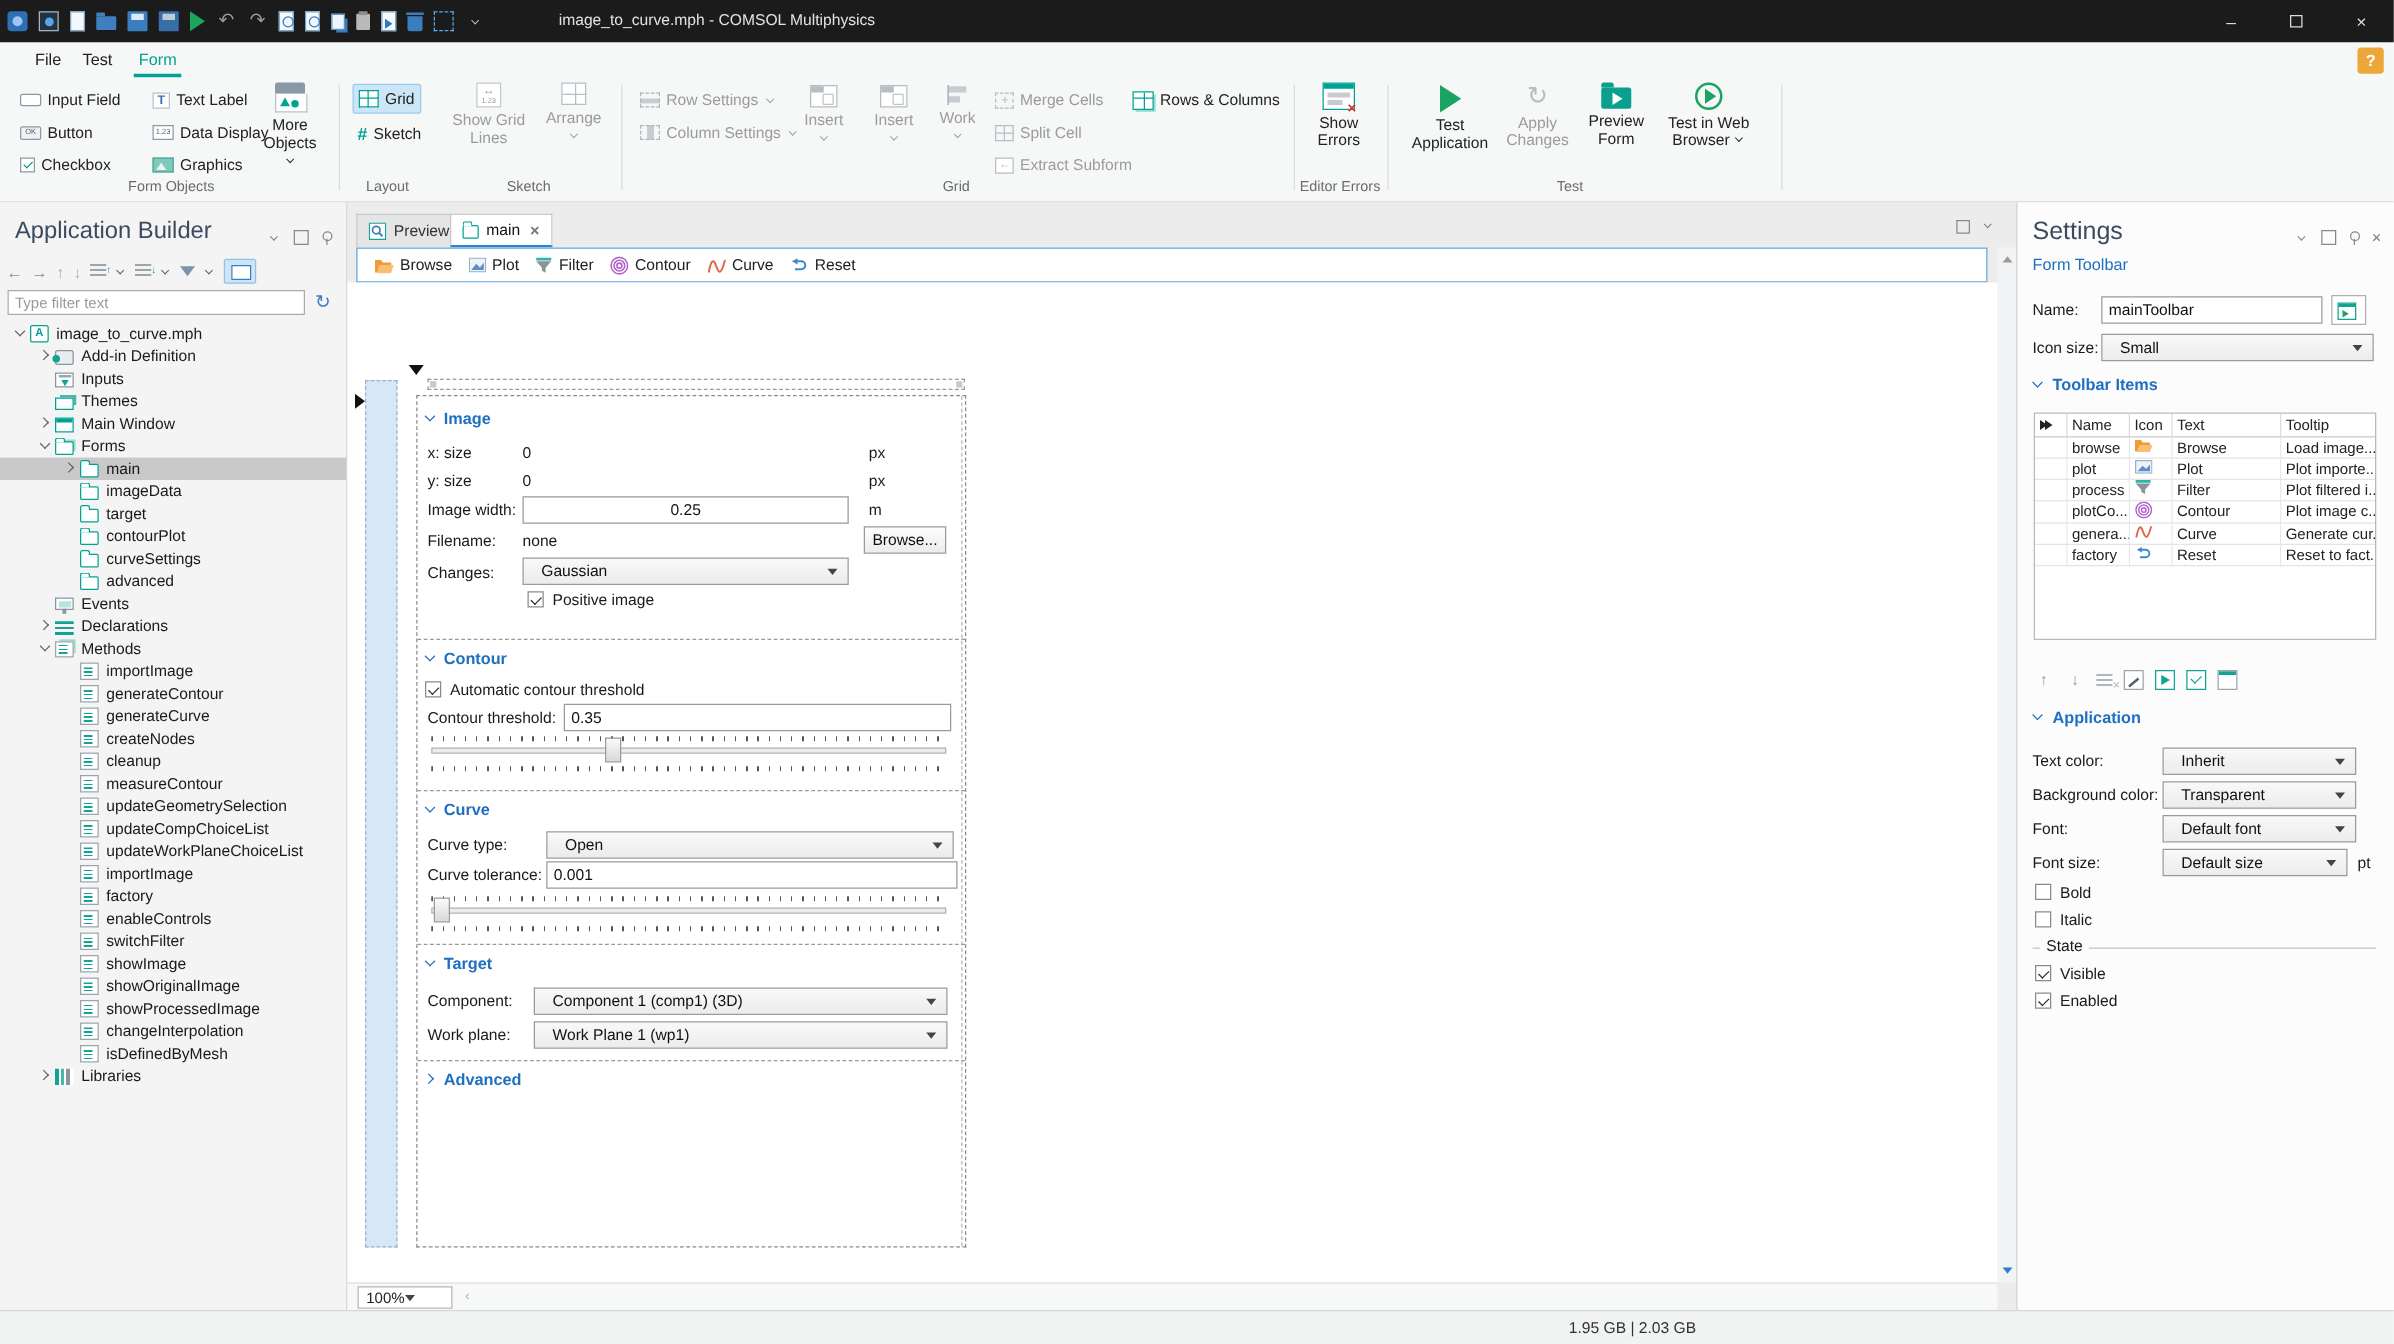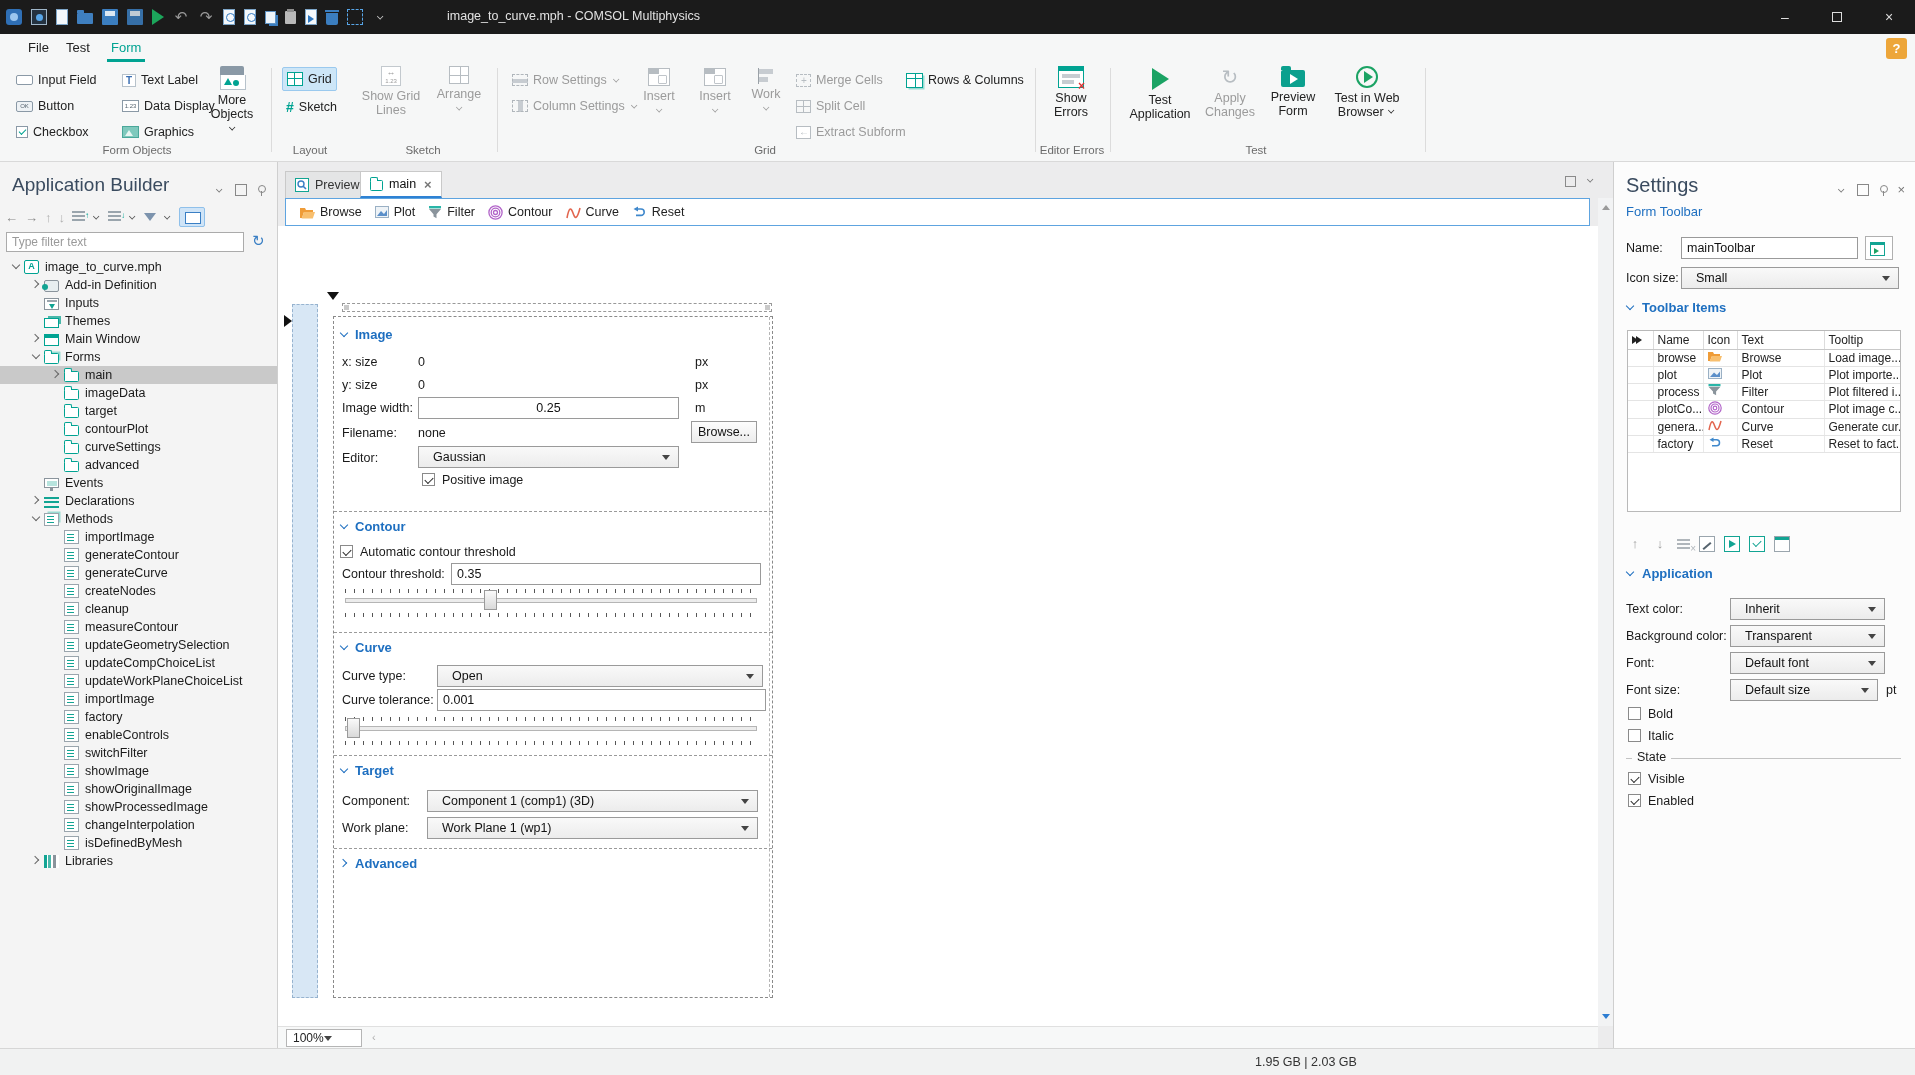--- a/index.html
+++ b/index.html
@@ -669,21 +669,21 @@
         <span class="fvalue" style="left:361px;top:36px">px</span>
         <span class="flabel" style="left:8px;top:59px">y: size</span>
         <span class="fvalue" style="left:84px;top:59px">0</span>
         <span class="fvalue" style="left:361px;top:59px">px</span>
         <span class="flabel" style="left:8px;top:82px">Image width:</span>
         <input class="finput" style="left: 84px; top: 80px; width: 261px; text-align: center;" value="0.25">
         <span class="fvalue" style="left:361px;top:82px">m</span>
         <span class="flabel" style="left:8px;top:107px">Filename:</span>
         <span class="fvalue" style="left:84px;top:107px">none</span>
         <div class="fbtn" style="left:357px;top:104px;width:66px">Browse...</div>
-        <span class="flabel" style="left:8px;top:132px">Editor:</span>
+        <span class="flabel" style="left:8px;top:132px">Changes:</span>
         <div class="fselect" style="left:84px;top:129px;width:261px"><span>Gaussian</span><span class="dda"></span></div>
         <span class="fcheck on" style="left:88px;top:156px"></span>
         <span class="flabel" style="left:108px;top:154px">Positive image</span>
       </div>
 
       <div>
         <div class="fsep" style="top:194px"></div>
         <div class="fhead" style="top:202px">
             <span class="cv"></span>
             <span>Contour</span>

